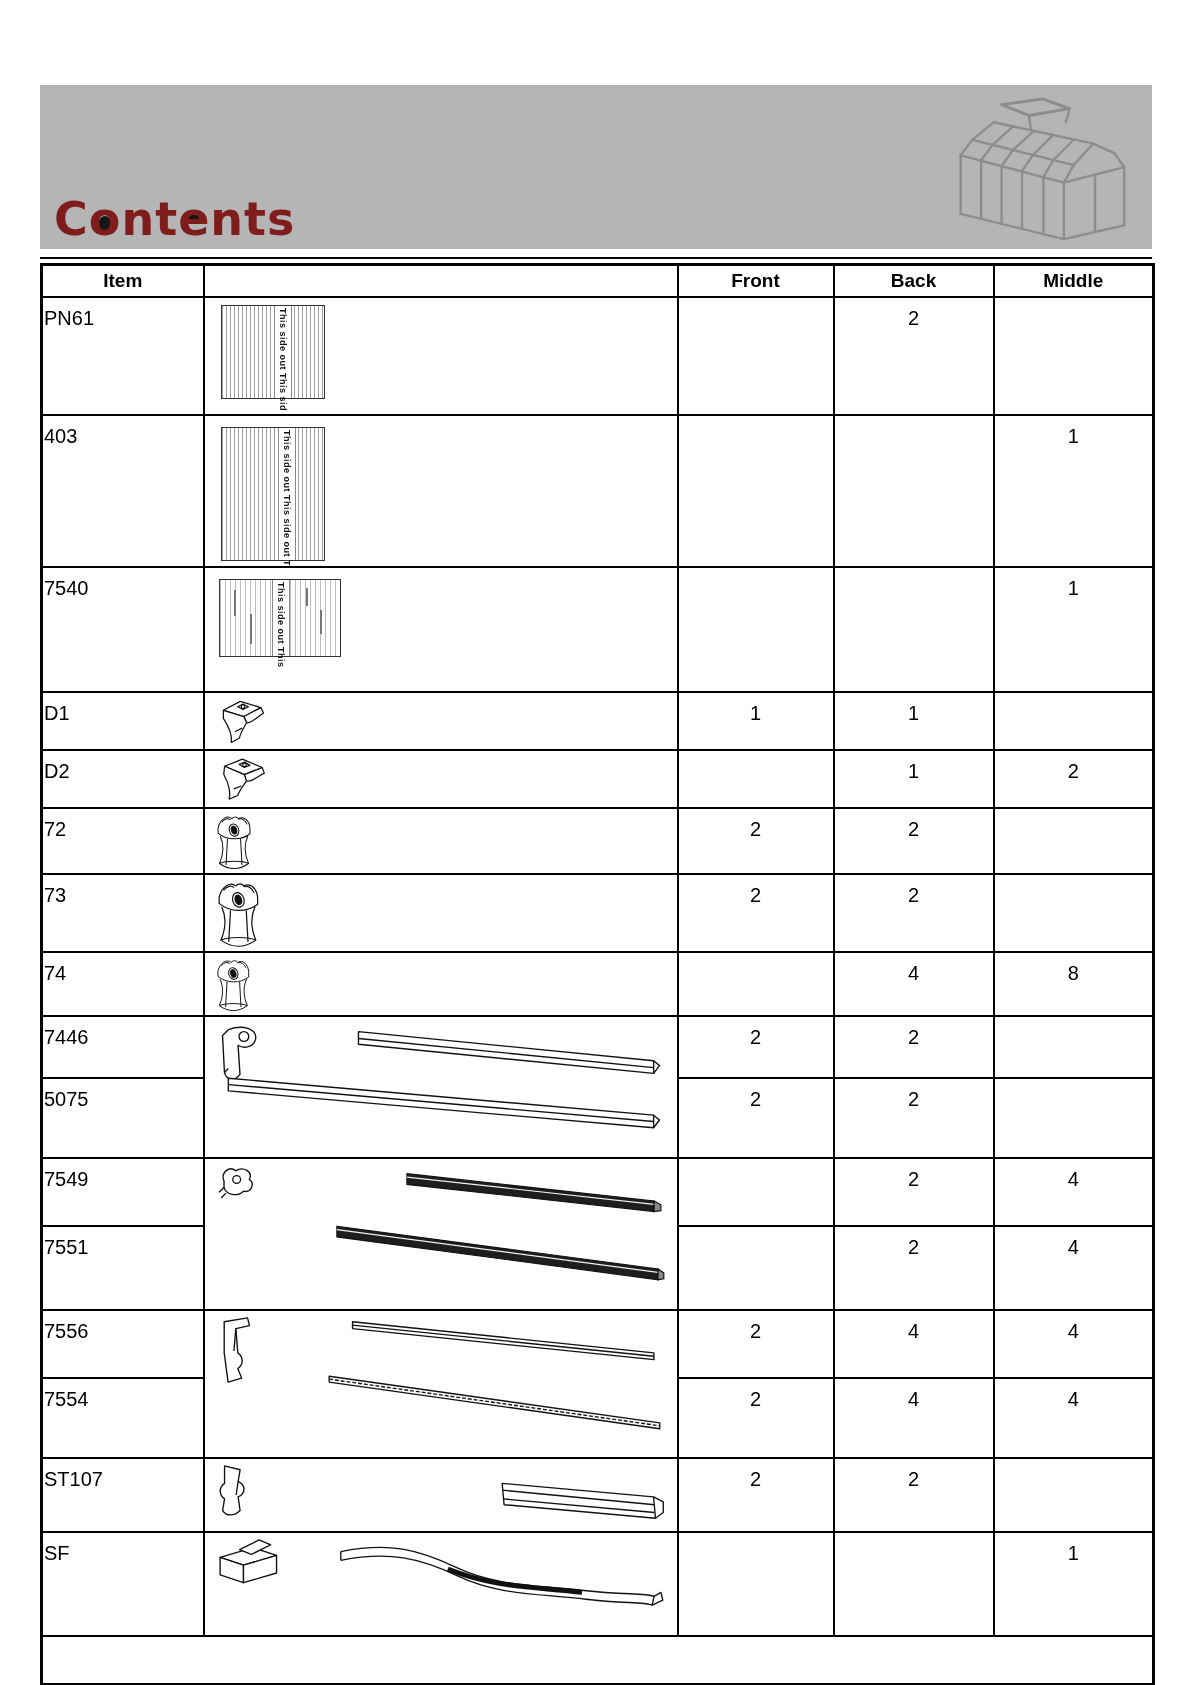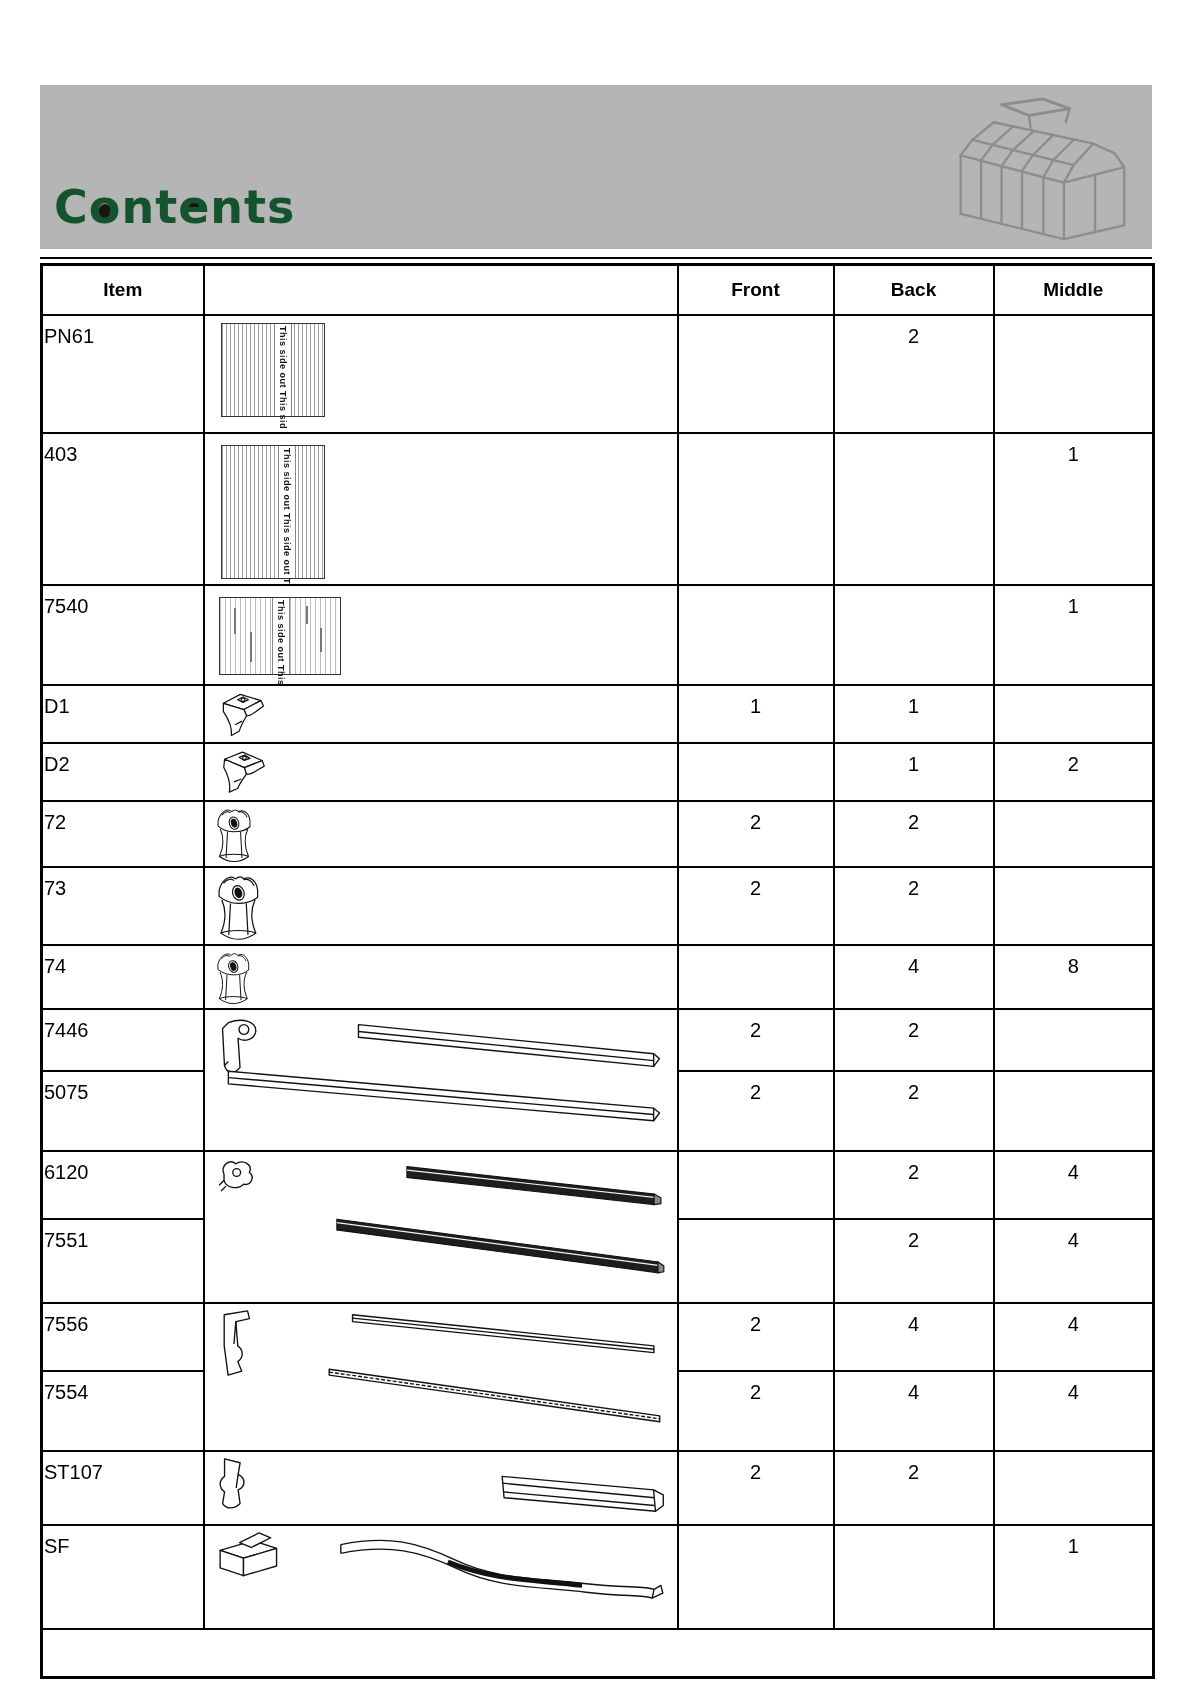--- a/index.html
+++ b/index.html
@@ -1,21 +1,21 @@
 <!DOCTYPE html>
 <html><head>
 <meta charset="utf-8">
 <style>
   html,body{margin:0;padding:0;background:#fff;}
   body{width:1192px;min-height:1685px;font-family:"Liberation Sans",sans-serif;color:#000;position:relative;}
 
   
   .banner{position:relative;margin:85px 0 0 40px;width:1112px;height:164px;background:#b5b5b5;overflow:hidden;}
-  .banner-title{position:absolute;left:14px;bottom:16px;font-family:"DejaVu Sans","Liberation Sans",sans-serif;
-    font-weight:bold;font-size:46px;color:#14532d;letter-spacing:1px;line-height:1.1;}
+  .banner-title{position:absolute;left:14px;bottom:4px;font-family:"DejaVu Sans","Liberation Sans",sans-serif;
+    font-weight:bold;font-size:46px;color:#7f1d1d;letter-spacing:1px;line-height:1.1;}
   .bl{position:relative;display:inline-block;z-index:0;}
   .hole{position:absolute;z-index:-1;background:#161616;border-radius:50%;}
   .hole-o{width:13px;height:16px;left:50%;top:30px;transform:translate(-50%,-50%);}
   .hole-e{width:12px;height:9px;left:50%;top:25px;transform:translate(-50%,-50%);}
   .greenhouse{position:absolute;right:18px;top:6px;}
 
   
   .shadow-line{height:2px;background:#000;width:1112px;}
   .shadow-line.top{margin:8px 0 4px 40px;}
   .shadow-line.bottom{margin:10px 0 0 48px;}
@@ -100,21 +100,21 @@
   <table class="contents">
     <colgroup>
         <col style="width:162px">
         <col style="width:474px">
         <col style="width:156px">
         <col style="width:160px">
         <col style="width:160px">
       </colgroup>
 
     <tbody>
-        <tr style="height:50px">
+        <tr style="height:32px">
       <td class="hdr">Item</td>
       <td class="hdr"></td>
       <td class="hdr">Front</td>
       <td class="hdr">Back</td>
       <td class="hdr">Middle</td>
     </tr>
 
     <tr style="height:118px">
       <td class="item">PN61</td>
       <td class="img-cell">
@@ -136,21 +136,21 @@
           <div class="strip">
                 <span>This side out   This side out   Th</span>
               </div>
         </div>
       </td>
       <td class="qty"></td>
       <td class="qty"></td>
       <td class="qty">1</td>
     </tr>
 
-    <tr style="height:100px">
+    <tr style="height:125px">
       <td class="item">7540</td>
       <td class="img-cell">
         <div class="panel p7540">
           <div class="strip">
                 <span>This side out   This</span>
               </div>
           <div class="mark" style="left:14px;top:10px;height:26px"></div>
           <div class="mark" style="left:30px;top:34px;height:30px"></div>
           <div class="mark" style="left:86px;top:8px;height:18px"></div>
           <div class="mark" style="left:100px;top:30px;height:24px"></div>
@@ -245,21 +245,21 @@
       <td class="qty"></td>
     </tr>
     <tr style="height:78px">
       <td class="item">5075</td>
       <td class="qty">2</td>
       <td class="qty">2</td>
       <td class="qty"></td>
     </tr>
 
     <tr style="height:68px">
-      <td class="item">6120</td>
+      <td class="item">7549</td>
       <td class="img-cell" rowspan="2">
         <svg class="part" width="456" height="144" viewBox="0 0 466 148">
           <g fill="#fff" stroke="#111" stroke-width="1.4" stroke-linejoin="round">
             <path d="M10 20 C6 10 16 4 22 9 C30 4 40 10 36 18 C42 22 38 32 30 30 C24 36 12 34 10 26 Z"></path>
             <circle cx="23" cy="18" r="4"></circle>
             <path d="M10 26 L5 31 M12 32 L7 37" fill="none"></path>
           </g>
           <g stroke="#111" stroke-width="1.2">
             <polygon points="198,12 452,40 452,51 198,23" fill="#1e1e1e"></polygon>
             <path d="M198 15.5 L452 43.5" stroke="#f2f2f2" fill="none"></path>

